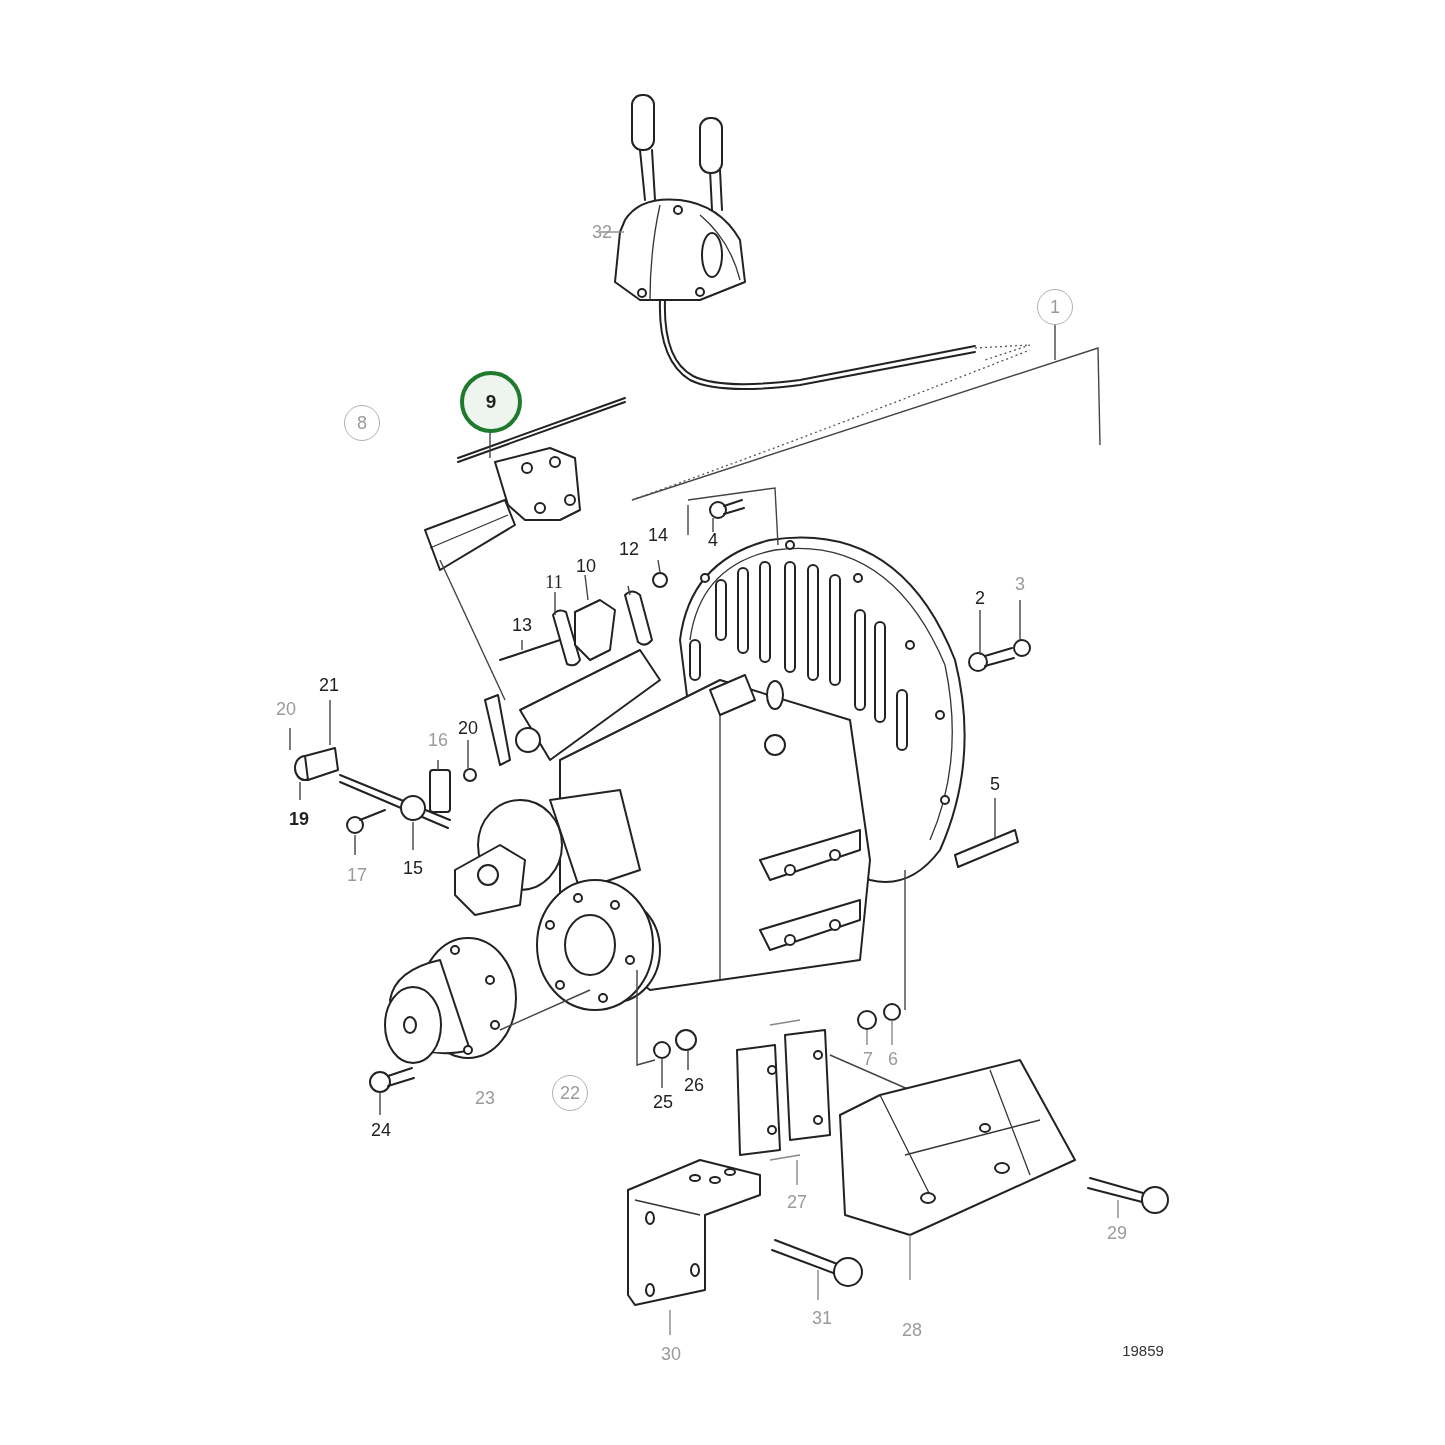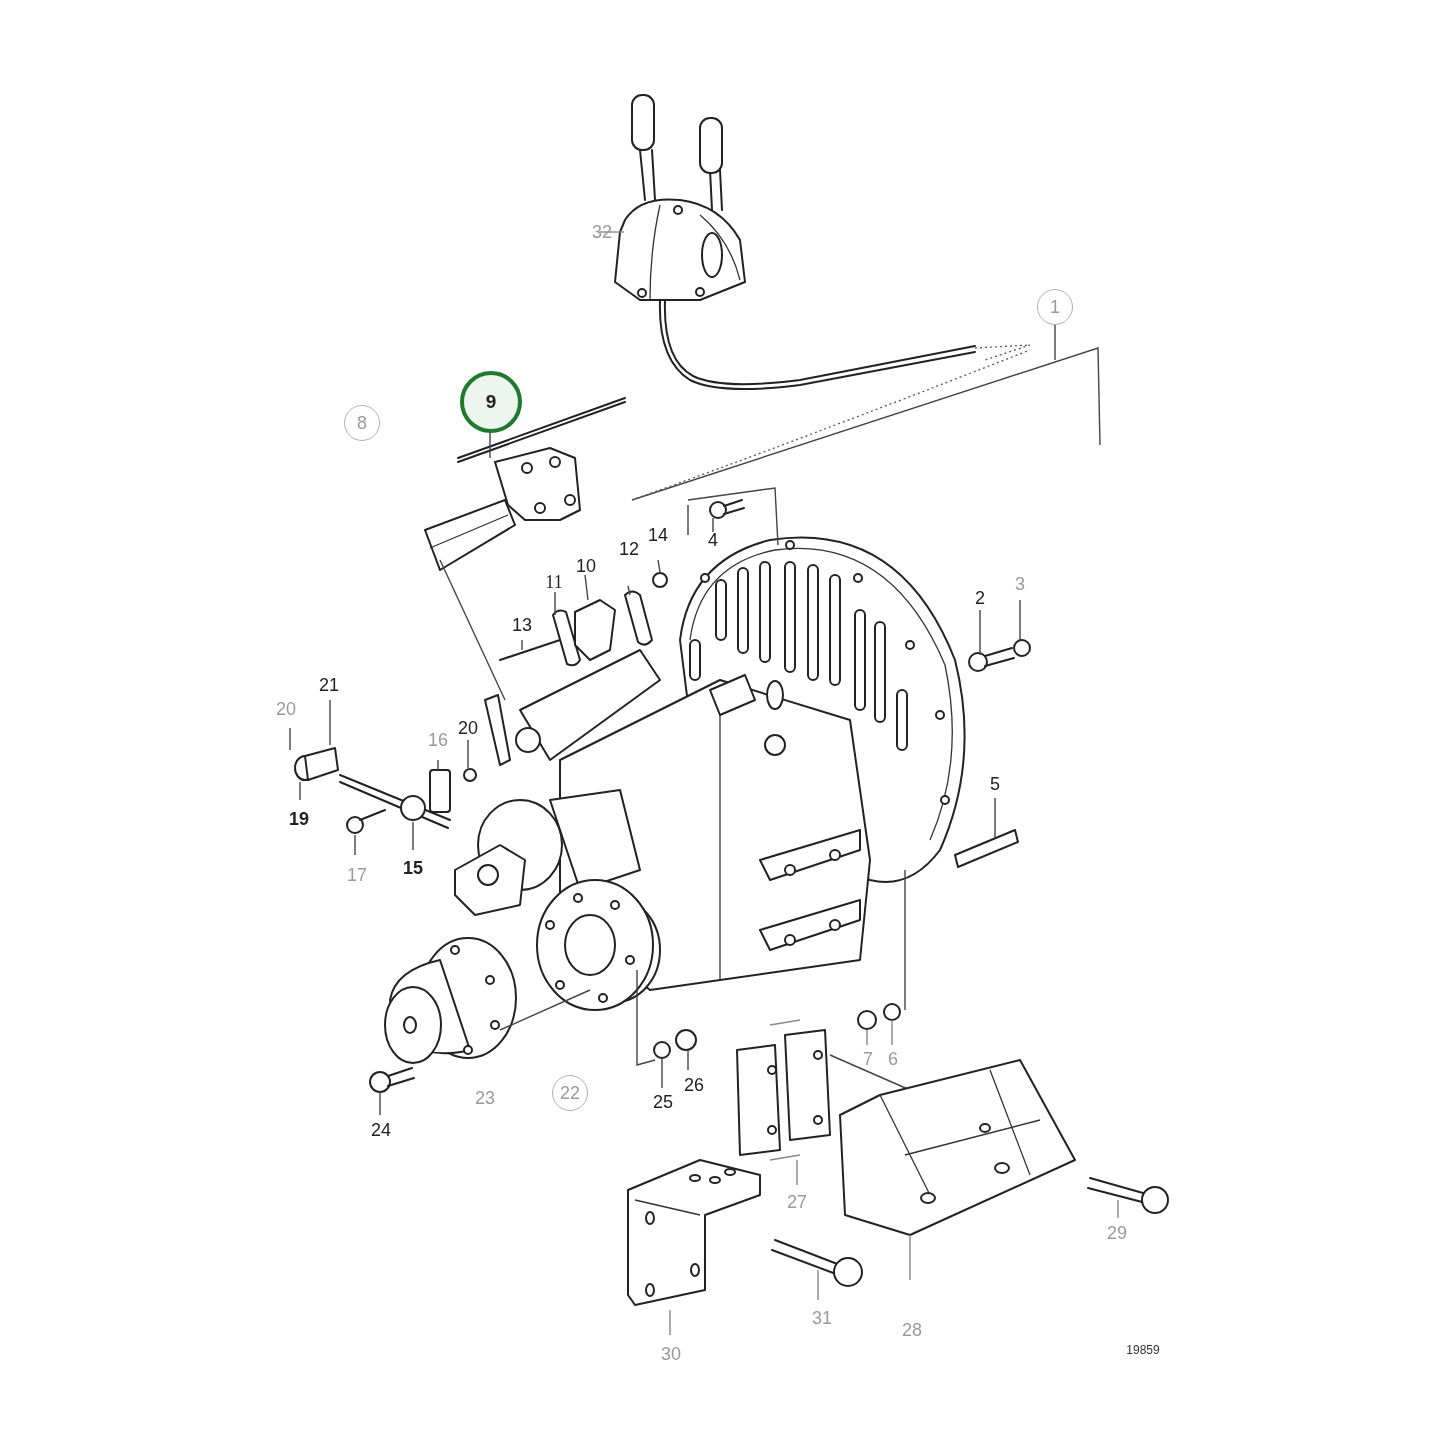--- a/index.html
+++ b/index.html
@@ -14,21 +14,21 @@
   .leader-g { stroke: #888; stroke-width: 1.4; fill: none; }
   .callout { position: absolute; font-size: 18px; line-height: 18px; transform: translate(-50%, -50%);
              white-space: nowrap; }
   .callout.dark { color: #222; }
   .callout.gray { color: #9a9a9a; }
   .circled { position: absolute; border-radius: 50%; transform: translate(-50%, -50%);
              display: flex; align-items: center; justify-content: center; font-size: 18px; }
   .circled.gray { width: 34px; height: 34px; border: 1.5px solid #b0b0b0; color: #9a9a9a; background: #fff; }
   .circled.highlight { width: 54px; height: 54px; border: 4px solid #1f7a2e; color: #222;
                        background: #eef5ef; font-weight: bold; font-size: 19px; }
-  .figure-id { position: absolute; font-size: 12px; color: #333; transform: translate(-50%, -50%); }
+  .figure-id { position: absolute; font-size: 15px; color: #333; transform: translate(-50%, -50%); }
 </style>
 </head>
 <body>
 
 <svg id="diagram" viewBox="0 0 1445 1445" xmlns="http://www.w3.org/2000/svg">
 
   <g>
     <path class="ln" d="M640 150 L645 200 M652 150 L655 200"></path>
     <rect class="fill-w" x="632" y="95" width="22" height="55" rx="10"></rect>
     <path class="ln" d="M710 170 L712 210 M720 170 L722 210"></path>
@@ -233,21 +233,21 @@
 <div class="callout dark" style="left:995px; top:784px;">5</div>
 <div class="callout gray" style="left:893px; top:1059px;">6</div>
 <div class="callout gray" style="left:868px; top:1059px;">7</div>
 <div class="circled gray" style="left:362px; top:423px;">8</div>
 <div class="circled highlight" style="left:491px; top:402px;">9</div>
 <div class="callout dark" style="left:586px; top:566px;">10</div>
 <div class="callout dark" style="left:554px; top:582px;font-family:Liberation Serif, serif;">11</div>
 <div class="callout dark" style="left:629px; top:549px;">12</div>
 <div class="callout dark" style="left:522px; top:625px;">13</div>
 <div class="callout dark" style="left:658px; top:535px;">14</div>
-<div class="callout dark" style="left:413px; top:868px;font-weight:bold;">15</div>
+<div class="callout dark" style="left:413px; top:868px;">15</div>
 <div class="callout gray" style="left:438px; top:740px;">16</div>
 <div class="callout gray" style="left:357px; top:875px;">17</div>
 <div class="callout dark" style="left:468px; top:728px;">20</div>
 <div class="callout dark" style="left:299px; top:819px;font-weight:bold;">19</div>
 <div class="callout gray" style="left:286px; top:709px;">20</div>
 <div class="callout dark" style="left:329px; top:685px;">21</div>
 <div class="circled gray" style="left:570px; top:1093px;">22</div>
 <div class="callout gray" style="left:485px; top:1098px;">23</div>
 <div class="callout dark" style="left:381px; top:1130px;">24</div>
 <div class="callout dark" style="left:663px; top:1102px;">25</div>

